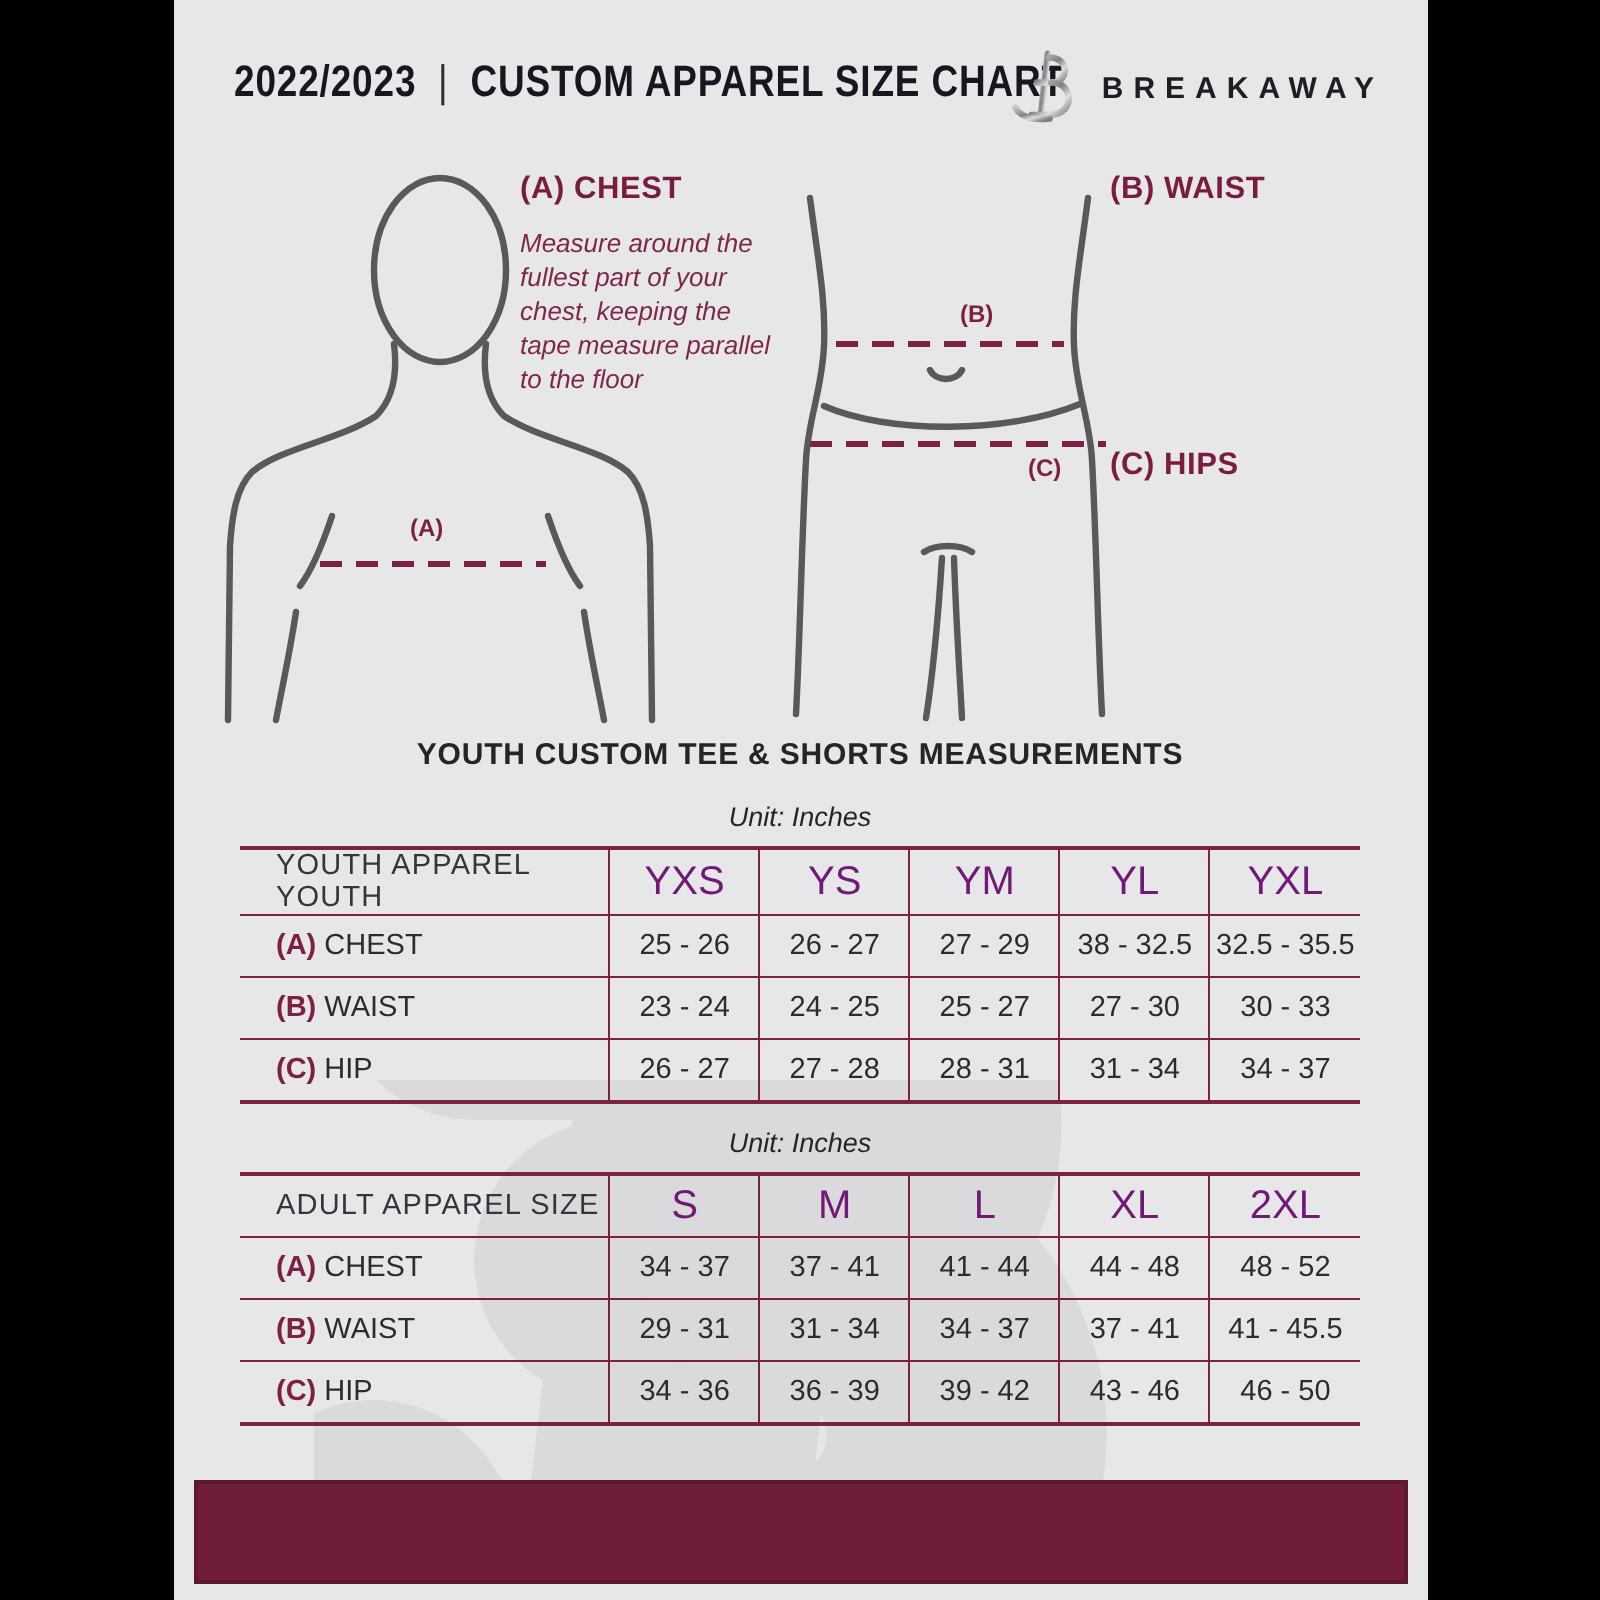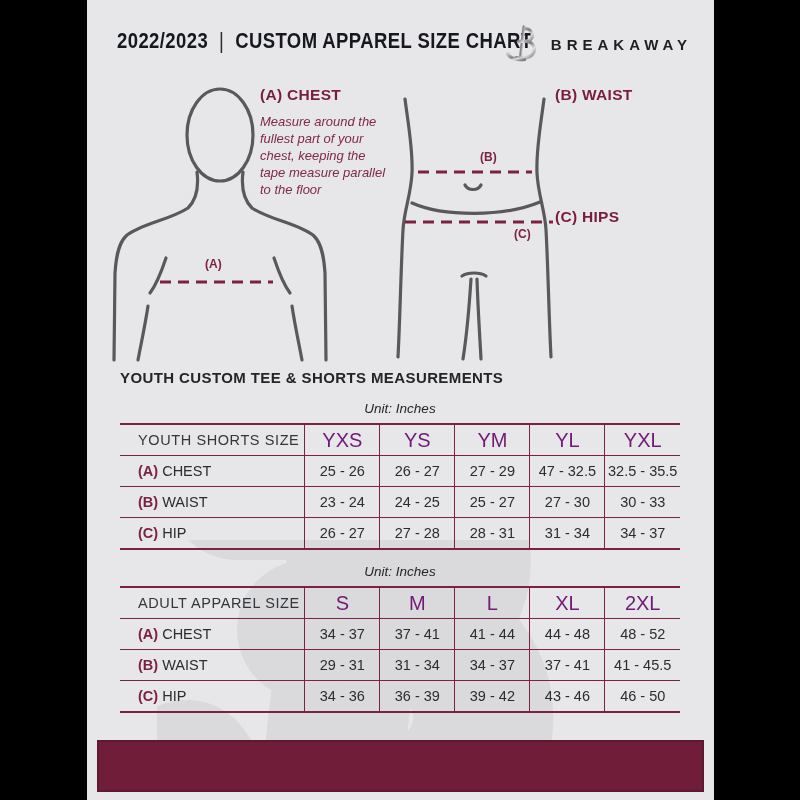--- a/index.html
+++ b/index.html
@@ -30,21 +30,21 @@
     position:absolute;font-weight:700;font-size:12px;color:var(--accent,#7d2142);
   }
   .guide-block{position:absolute;}
   .guide-head{font-weight:700;font-size:15.5px;color:#7a1c3c;letter-spacing:.3px;margin:0 0 9px 0;}
   .guide-text{
     font-style:italic;font-size:13px;line-height:17px;color:#7e2847;
     white-space:pre-line;margin:0;font-weight:500;
   }
   
   .tblock{position:absolute;left:33px;width:560px;z-index:2;}
-  .tbl-title{text-align:left;font-weight:700;font-size:15px;letter-spacing:.4px;color:#232528;}
+  .tbl-title{text-align:center;font-weight:700;font-size:15px;letter-spacing:.4px;color:#232528;}
   .tbl-unit{text-align:center;font-style:italic;font-size:13.5px;color:#232528;margin-top:15px;}
   table.size{
     width:560px;border-collapse:collapse;margin-top:7px;
     border-top:2px solid var(--accent,#7d2142);
     border-bottom:2px solid var(--accent,#7d2142);
   }
   table.size td,table.size th{
     height:30px;text-align:center;vertical-align:middle;
     font-size:14.5px;color:#2a2c30;font-weight:400;padding:0;
   }
@@ -131,21 +131,21 @@
 fullest part of your
 chest, keeping the
 tape measure parallel
 to the floor</p>
     </div>
 
     <div class="guide-block" style="left:468px;top:86px;width:152px;">
       <p class="guide-head">(B) WAIST</p>
     </div>
 
-    <div class="guide-block" style="left:468px;top:208px;width:152px;">
+    <div class="guide-block" style="left:468px;top:224px;width:152px;">
       <p class="guide-head">(C) HIPS</p>
     </div>
   </div>
 
   <svg class="watermark" width="400" height="240" viewBox="0 0 40 44" preserveAspectRatio="xMidYMid slice" style="opacity:.9;">
     <g fill="none" stroke="#dbdbde" stroke-width="3.4" stroke-linecap="round">
       <path d="M 8,5 L 23,5"></path>
       <path d="M 21,3 L 17,38"></path>
       <path d="M 22,5 C 33,5 33,19 23,19 L 15,19"></path>
       <path d="M 23,19 C 36,19 36,37 22,37 L 12,37"></path>
@@ -160,33 +160,33 @@
       <colgroup>
           <col class="c0">
           <col class="c">
           <col class="c">
           <col class="c">
           <col class="c">
           <col class="c">
         </colgroup>
       <tbody>
           <tr>
-        <th class="lbl">YOUTH SHORTS SIZE</th>
+        <th class="lbl">YOUTH APPAREL YOUTH</th>
         <th class="sz">YXS</th>
         <th class="sz">YS</th>
         <th class="sz">YM</th>
         <th class="sz">YL</th>
         <th class="sz">YXL</th>
       </tr>
       <tr>
         <td class="lbl"><span class="pfx">(A)</span> <span>CHEST</span></td>
         <td>25 - 26</td>
         <td>26 - 27</td>
         <td>27 - 29</td>
-        <td>47 - 32.5</td>
+        <td>38 - 32.5</td>
         <td>32.5 - 35.5</td>
       </tr>
       <tr>
         <td class="lbl"><span class="pfx">(B)</span> <span>WAIST</span></td>
         <td>23 - 24</td>
         <td>24 - 25</td>
         <td>25 - 27</td>
         <td>27 - 30</td>
         <td>30 - 33</td>
       </tr>

